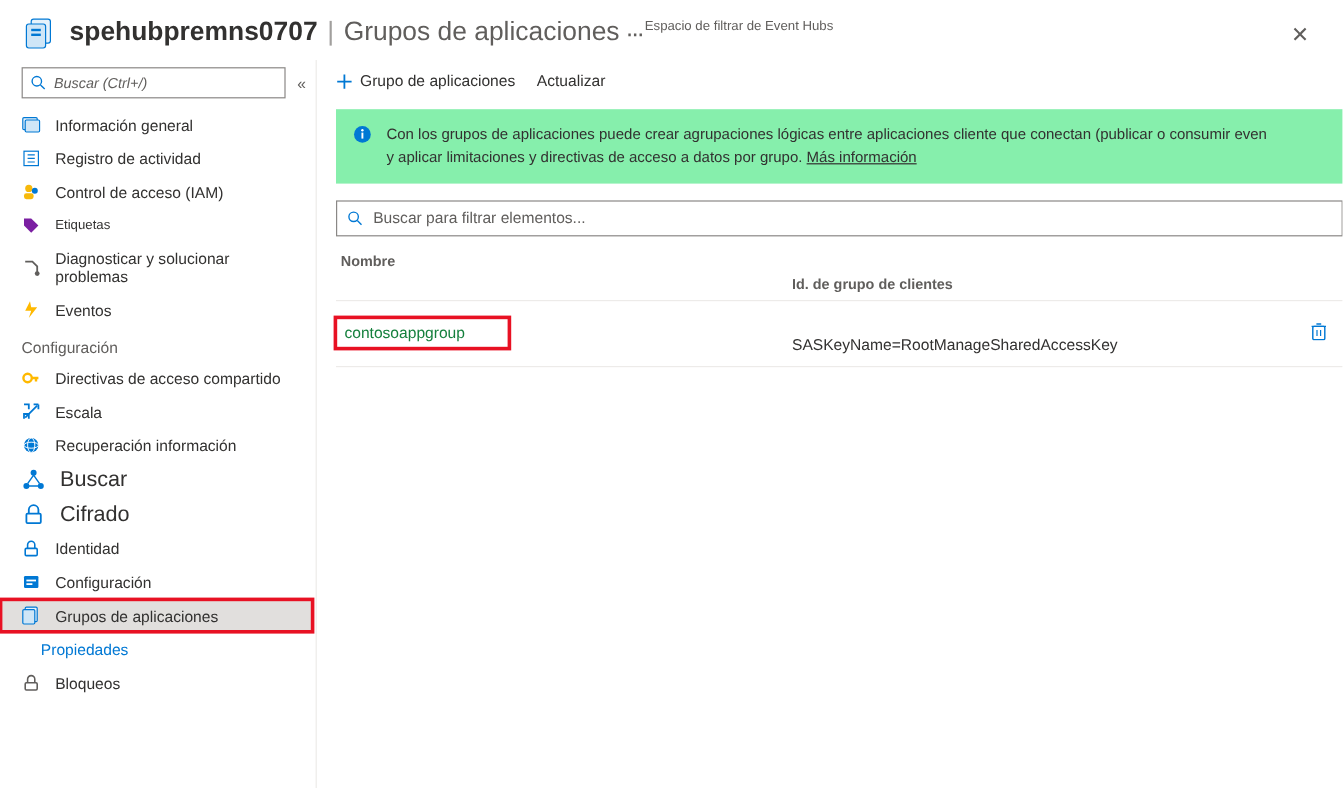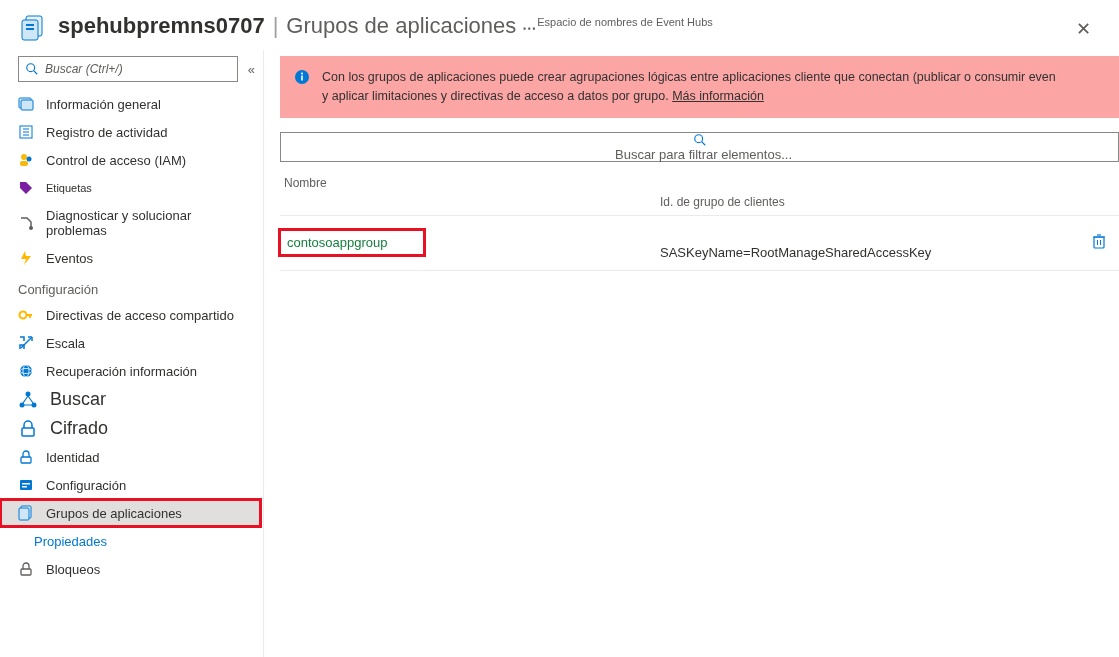--- a/index.html
+++ b/index.html
@@ -41,30 +41,30 @@
 
   .highlight-red { outline: 3px solid #e81123; outline-offset: -2px; }
 
   .main { flex: 1; display: flex; flex-direction: column; overflow: hidden; }
   .toolbar { display:flex; align-items:center; padding: 10px 16px; gap: 18px; border-bottom: 0; }
   .toolbar-btn { display:flex; align-items:center; color:#323130; font-size:13px; cursor:pointer; }
   .toolbar-btn svg { margin-right:6px; }
 
   .content { padding: 0 0 0 0; overflow: auto; flex:1; }
 
-  .info-bar { margin: 6px 0 14px 16px; padding: 12px 14px; background: #fca5a5; display:flex; align-items:flex-start; font-size: 12.5px; color:#323130; line-height:1.5; }
+  .info-bar { margin: 6px 0 14px 16px; padding: 12px 14px; background: #86efac; display:flex; align-items:flex-start; font-size: 12.5px; color:#323130; line-height:1.5; }
   .info-bar svg { flex-shrink:0; margin-right:12px; margin-top:1px; }
   .info-link { text-decoration: underline; cursor:pointer; }
 
-  .filter-box { margin: 0 0 0 16px; height: 30px; border:1px solid #8a8886; display:flex; align-items:center; padding:0 8px;flex-direction:column; }
+  .filter-box { margin: 0 0 0 16px; height: 30px; border:1px solid #8a8886; display:flex; align-items:center; padding:0 8px; }
   .filter-box svg { width:14px; height:14px; flex-shrink:0; }
   .filter-box span { margin-left:8px; color:#605e5c; font-size:13px; }
 
   .tbl { margin: 8px 0 0 16px; }
-  .tbl-head { display:flex; padding: 6px 0; font-size:12px; color:#605e5c; border-bottom: 1px solid #edebe9; }
+  .tbl-head { display:flex; padding: 6px 0; font-size:12px; color:#605e5c; border-bottom: 1px solid #edebe9; font-weight: bold; }
   .col-name { width: 380px; padding-left: 4px; }
   .col-id { flex:1;margin-top:19px; }
   .col-act { width: 40px; text-align:center; }
   .tbl-row { display:flex; padding: 10px 0; font-size:13px; align-items:center; border-bottom: 1px solid #edebe9; }
   .tbl-row .col-name a { color:#15803d; text-decoration:none; cursor:pointer; }
   .name-hl { display:inline-block; border: 3px solid #e81123; padding: 4px 36px 4px 6px; margin-left:-6px; margin-top:-4px; margin-bottom:-4px; }
   .trash { color:#0078d4; cursor:pointer; }
 
 </style>
 </head>
@@ -80,21 +80,21 @@
         <rect x="6" y="14" width="8" height="2" fill="#0078d4"></rect>
       </svg>
     </span>
     <div class="header-texts">
       <div class="title-row">
         <span class="title-main">spehubpremns0707</span>
         <span class="title-sep">|</span>
         <span class="title-sub">Grupos de aplicaciones</span>
         <span class="title-dots">⋯</span>
       </div>
-      <div class="subtitle">Espacio de nombres de Event Hubs</div>
+      <div class="subtitle">Espacio de filtrar de Event Hubs</div>
     </div>
   </div>
   <div class="close-btn">✕</div>
 </div>
 
 <div class="body-wrap">
 
   <div class="sidebar">
     <div class="search-row">
       <div class="search-box">
@@ -253,20 +253,32 @@
               <rect x="3" y="8" width="10" height="6" rx="1" fill="none" stroke="#605e5c" stroke-width="1.3"></rect>
               <path d="M5 8 V5 a3 3 0 0 1 6 0 V8" fill="none" stroke="#605e5c" stroke-width="1.3"></path>
             </svg>
         </span>
         <span>Bloqueos</span>
       </div>
     </div>
   </div>
 
   <div class="main">
+    <div class="toolbar">
+      <div class="toolbar-btn">
+        <svg width="14" height="14" viewBox="0 0 14 14">
+            <line x1="7" y1="1" x2="7" y2="13" stroke="#0078d4" stroke-width="1.5"></line>
+            <line x1="1" y1="7" x2="13" y2="7" stroke="#0078d4" stroke-width="1.5"></line>
+          </svg>
+        <span>Grupo de aplicaciones</span>
+      </div>
+      <div class="toolbar-btn">
+        <span>Actualizar</span>
+      </div>
+    </div>
 
     <div class="content">
       <div class="info-bar">
         <svg width="16" height="16" viewBox="0 0 16 16">
             <circle cx="8" cy="8" r="7" fill="#0078d4"></circle>
             <rect x="7.2" y="6.5" width="1.6" height="5" fill="#fff"></rect>
             <circle cx="8" cy="4.5" r="1" fill="#fff"></circle>
           </svg>
         <div>
           <span>Con los grupos de aplicaciones puede crear agrupaciones lógicas entre aplicaciones cliente que conectan (publicar o consumir even</span><br>

